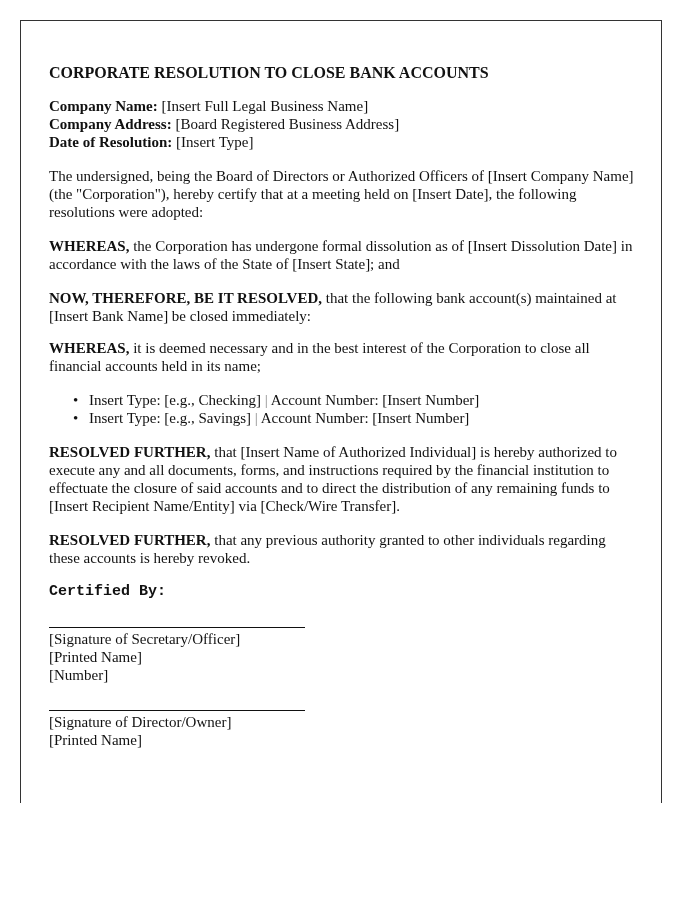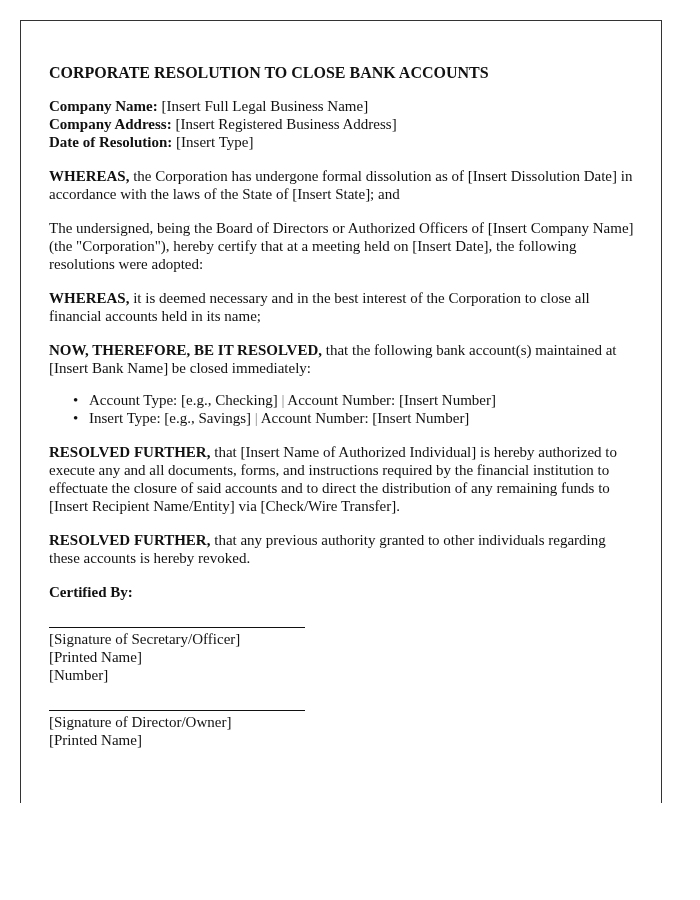--- a/index.html
+++ b/index.html
@@ -57,20 +57,21 @@
     }
     .bullet {
       position: absolute;
       left: -16px;
       top: 0;
     }
     .sep { color: #888888; }
     .cert-label {
       font-weight: bold;
       margin: 10px 0 26px 0;
+      font-family: Liberation Mono, monospace;
     }
     .sig-block {
       margin: 12px 0 26px 0;
     }
     .sig-line {
       width: 256px;
       border-top: 1px solid #111111;
       height: 0;
       margin-bottom: 2px;
     }
@@ -79,36 +80,36 @@
 </head>
 <body>
 
 <div class="page">
   <div class="content">
 
     <div class="title">CORPORATE RESOLUTION TO CLOSE BANK ACCOUNTS</div>
 
     <p>
       <span class="field-line"><b>Company Name:</b> <span>[Insert Full Legal Business Name]</span></span>
-      <span class="field-line"><b>Company Address:</b> <span>[Insert Registered Business Address]</span></span>
+      <span class="field-line"><b>Company Address:</b> <span>[Board Registered Business Address]</span></span>
       <span class="field-line"><b>Date of Resolution:</b> <span>[Insert Type]</span></span>
     </p>
 
+    <p>The undersigned, being the Board of Directors or Authorized Officers of [Insert Company Name] (the "Corporation"), hereby certify that at a meeting held on [Insert Date], the following resolutions were adopted:</p>
+
     <p><b>WHEREAS,</b><span> the Corporation has undergone formal dissolution as of [Insert Dissolution Date] in accordance with the laws of the State of [Insert State]; and</span></p>
 
-    <p>The undersigned, being the Board of Directors or Authorized Officers of [Insert Company Name] (the "Corporation"), hereby certify that at a meeting held on [Insert Date], the following resolutions were adopted:</p>
+    <p style="margin-bottom:14px;"><b>NOW, THEREFORE, BE IT RESOLVED,</b><span> that the following bank account(s) maintained at [Insert Bank Name] be closed immediately:</span></p>
 
     <p><b>WHEREAS,</b><span> it is deemed necessary and in the best interest of the Corporation to close all financial accounts held in its name;</span></p>
-
-    <p style="margin-bottom:14px;"><b>NOW, THEREFORE, BE IT RESOLVED,</b><span> that the following bank account(s) maintained at [Insert Bank Name] be closed immediately:</span></p>
 
     <ul class="accounts">
       <li>
         <span class="bullet">•</span>
-        <span>Account Type: [e.g., Checking]</span>
+        <span>Insert Type: [e.g., Checking]</span>
         <span class="sep">|</span>
         <span>Account Number: [Insert Number]</span>
       </li>
       <li>
         <span class="bullet">•</span>
         <span>Insert Type: [e.g., Savings]</span>
         <span class="sep">|</span>
         <span>Account Number: [Insert Number]</span>
       </li>
     </ul>

